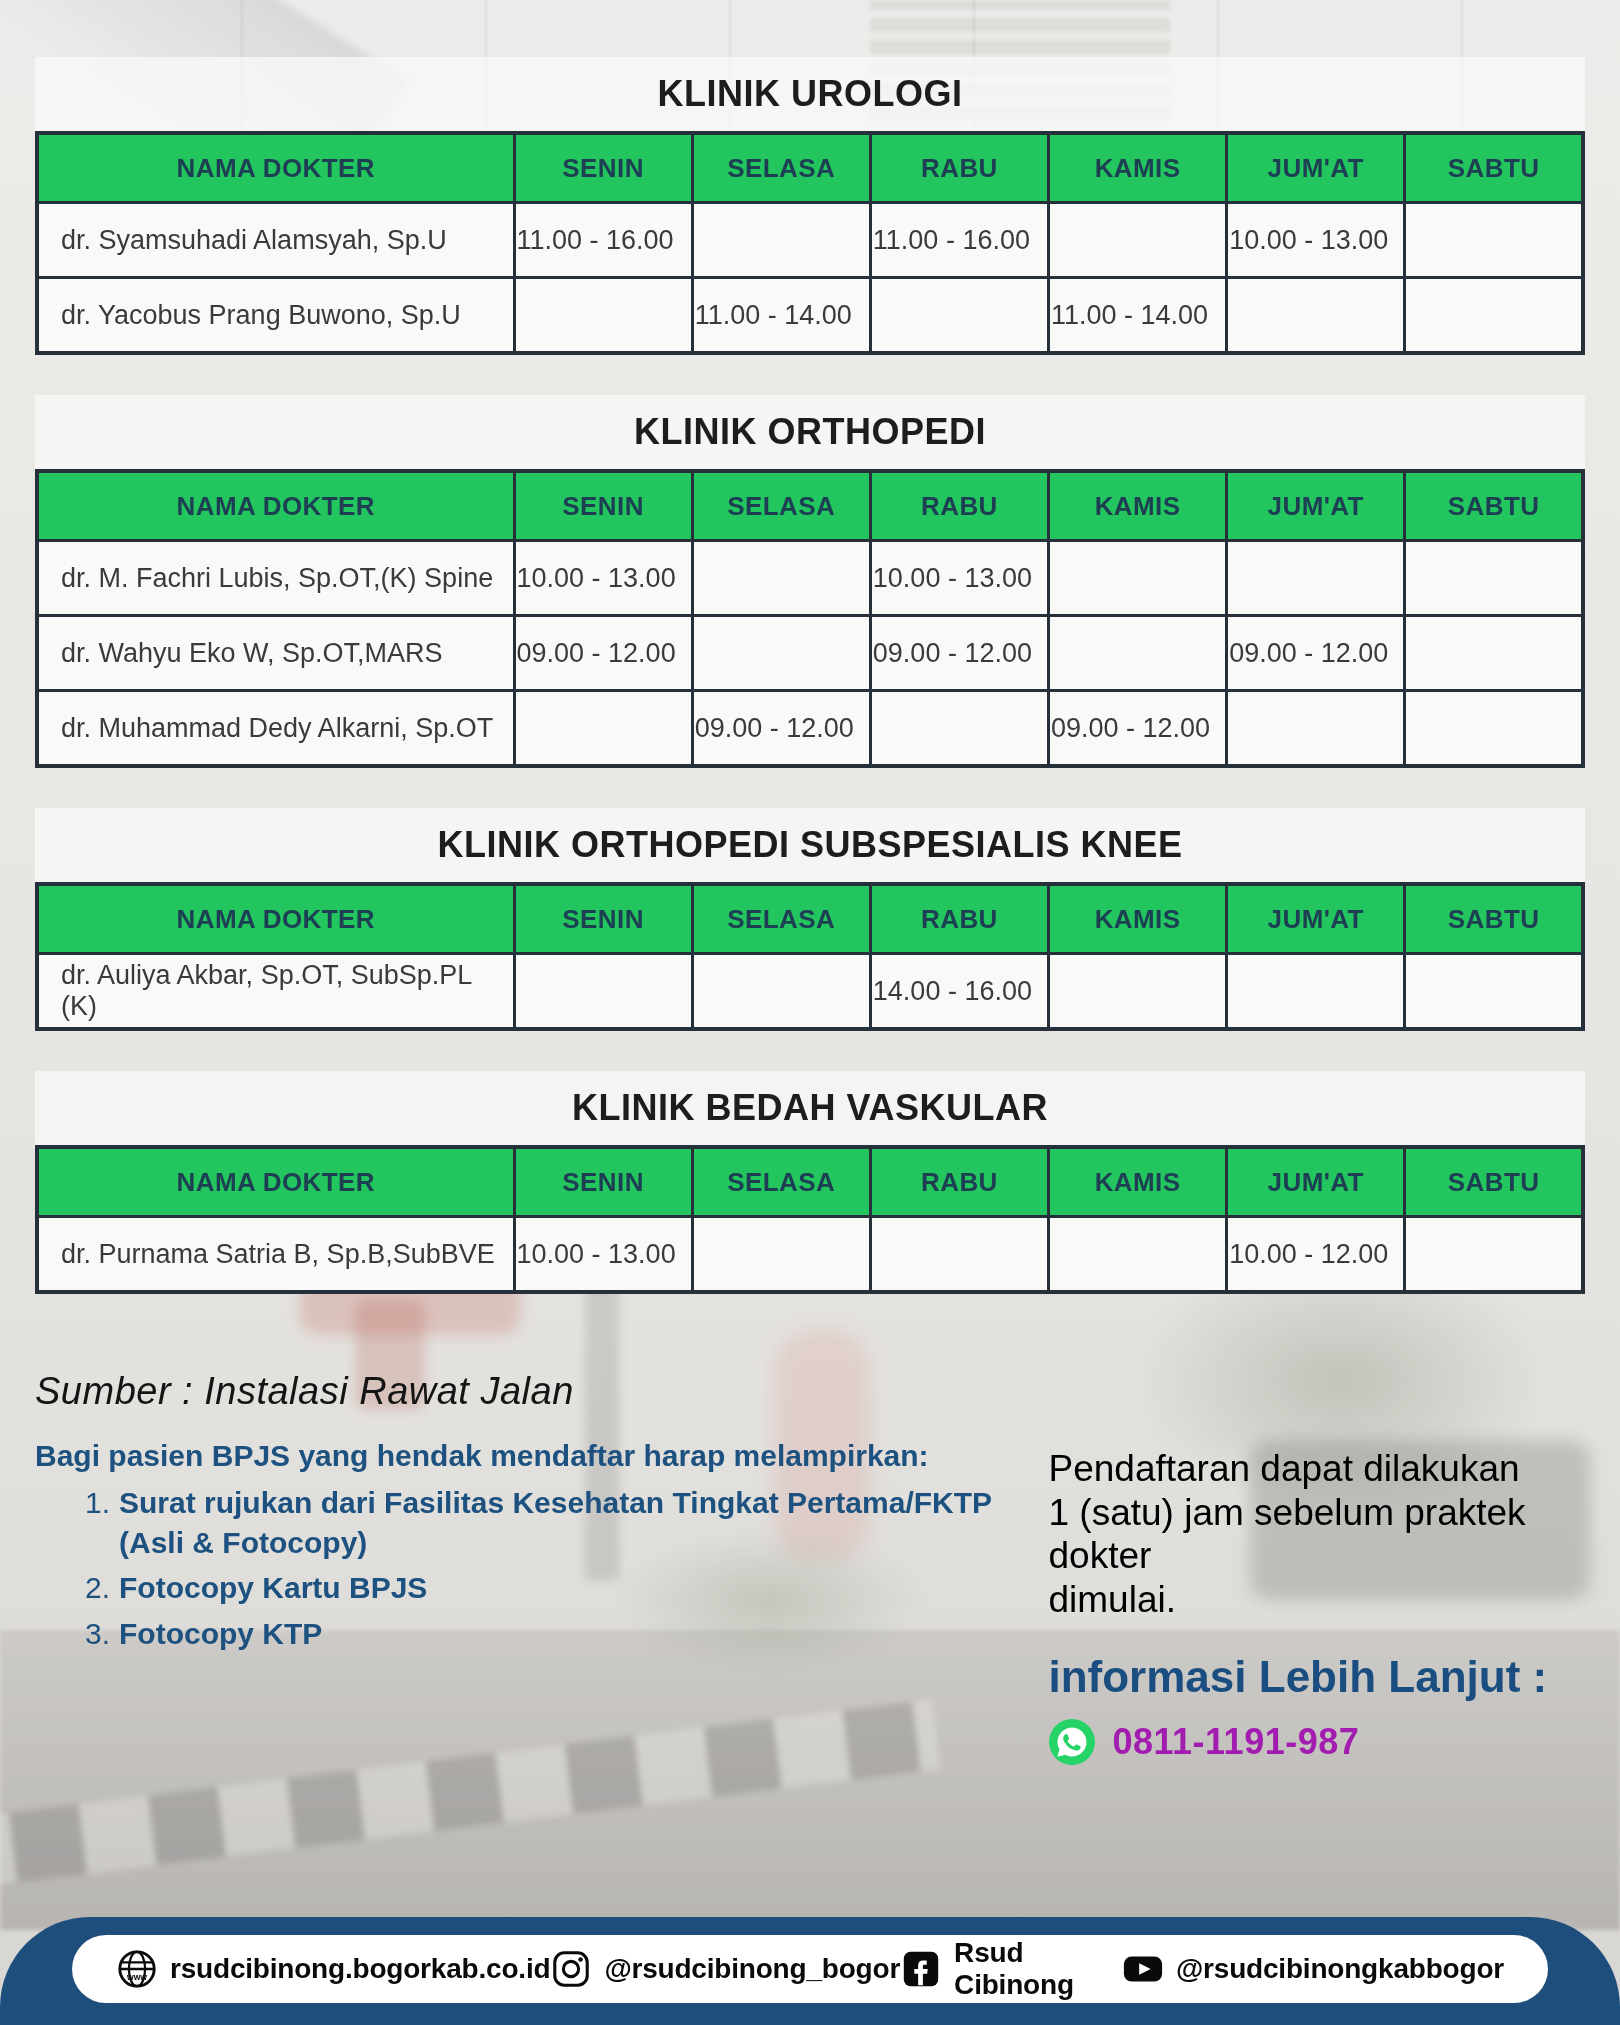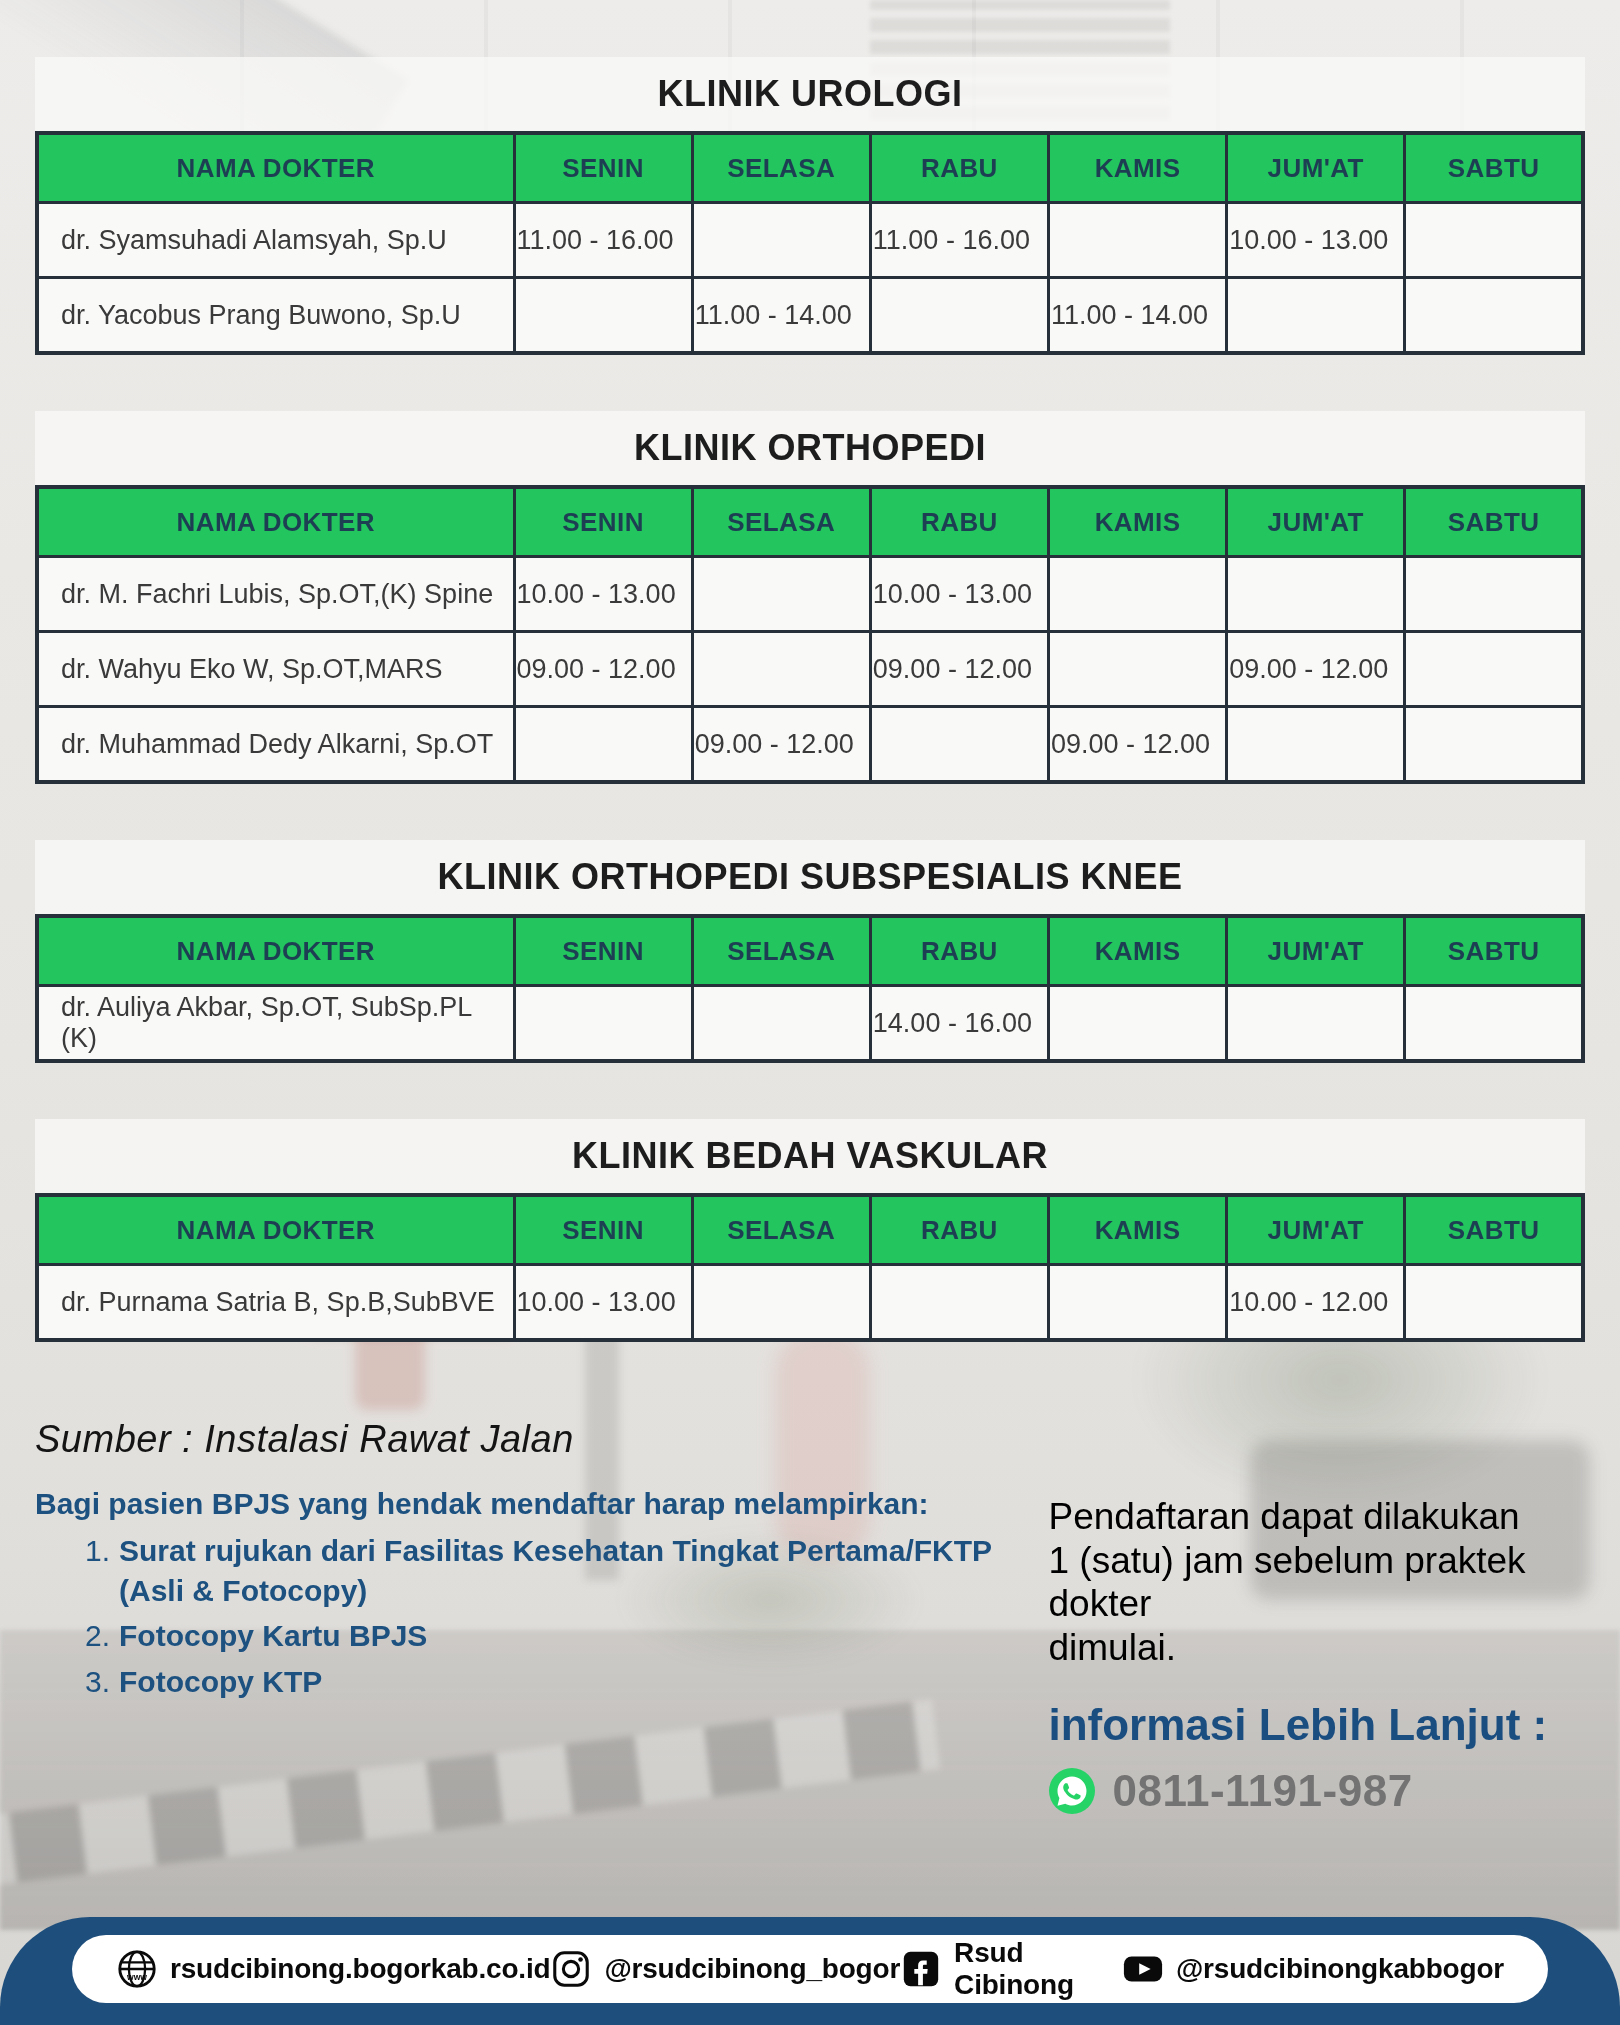--- a/index.html
+++ b/index.html
@@ -30,21 +30,21 @@
       background:linear-gradient(180deg,rgba(125,122,118,.18),rgba(105,102,98,.30));filter:blur(2px);}
   .bg .curb{position:absolute;left:-60px;top:1760px;width:1000px;height:70px;transform:rotate(-7deg);opacity:.30;
       background:repeating-linear-gradient(90deg,rgba(250,250,248,.9) 0 70px,rgba(55,55,55,.55) 70px 140px);filter:blur(3px);}
   .bg .grass{position:absolute;left:620px;top:1530px;width:300px;height:140px;border-radius:50%;
       background:radial-gradient(ellipse at center,rgba(88,105,70,.20),transparent 72%);filter:blur(7px);}
 
   
   .content{position:absolute;inset:0;z-index:1;}
   .sections{padding:57px 35px 0 35px;}
 
-  .klinik{margin-bottom:56px;}
+  .klinik{margin-bottom:40px;}
   .klinik-title{height:74px;display:flex;align-items:center;justify-content:center;
       background:rgba(248,248,247,.78);
       font-size:36px;font-weight:bold;letter-spacing:.5px;color:#1d1d1d;}
   table.sched{width:100%;border-collapse:collapse;border:4px solid #25303a;table-layout:fixed;}
   table.sched th{background:#22c55e;color:#1d3e53;font-size:26px;font-weight:bold;
       height:64px;border:3px solid #25303a;letter-spacing:.4px;}
   table.sched td{background:#f9f9f8;color:#3a3a3a;font-size:27px;height:70px;
       border:3px solid #25303a;text-align:left;}
   table.sched .c-name{width:30.5%;}
   table.sched td.c-name{text-align:left;padding-left:22px;}
@@ -56,21 +56,21 @@
   .bpjs-heading{font-size:30px;font-weight:bold;color:#1c5180;}
   .bpjs-list{margin-top:10px;}
   .bpjs-item{display:flex;margin:6px 0 6px 50px;font-size:30px;line-height:1.32;color:#1c5180;}
   .bpjs-num{font-weight:normal;min-width:34px;}
   .bpjs-text{font-weight:bold;white-space:pre-line;max-width:880px;}
   .info-right{width:540px;margin-left:10px;padding-top:8px;}
   .reg-note{font-size:37px;line-height:1.18;color:#000000;white-space:pre-line;}
   .more-info-label{margin-top:30px;font-size:44px;font-weight:bold;color:#1b4e80;}
   .whatsapp-row{display:flex;align-items:center;margin-top:16px;}
   .wa-icon{width:48px;height:48px;margin-right:16px;flex:0 0 auto;}
-  .wa-number{font-size:44px;font-weight:bold;color:#737373;letter-spacing:.5px;}
+  .wa-number{font-size:36px;font-weight:bold;color:#a21caf;letter-spacing:.5px;}
 
   
   .footer-band{position:absolute;left:0;right:0;bottom:0;height:108px;background:#1e4e7c;
       border-radius:90px 90px 0 0;z-index:2;}
   .footer-pill{position:absolute;left:72px;right:72px;top:18px;height:68px;background:#ffffff;
       border-radius:34px;display:flex;align-items:center;justify-content:space-between;padding:0 44px;box-sizing:border-box;}
   .footer-item{display:flex;align-items:center;}
   .footer-item .ficon{width:42px;height:42px;margin-right:12px;flex:0 0 auto;}
   .footer-item .ftext{font-size:28px;font-weight:bold;color:#0a0a0a;letter-spacing:-.2px;}
 </style>

